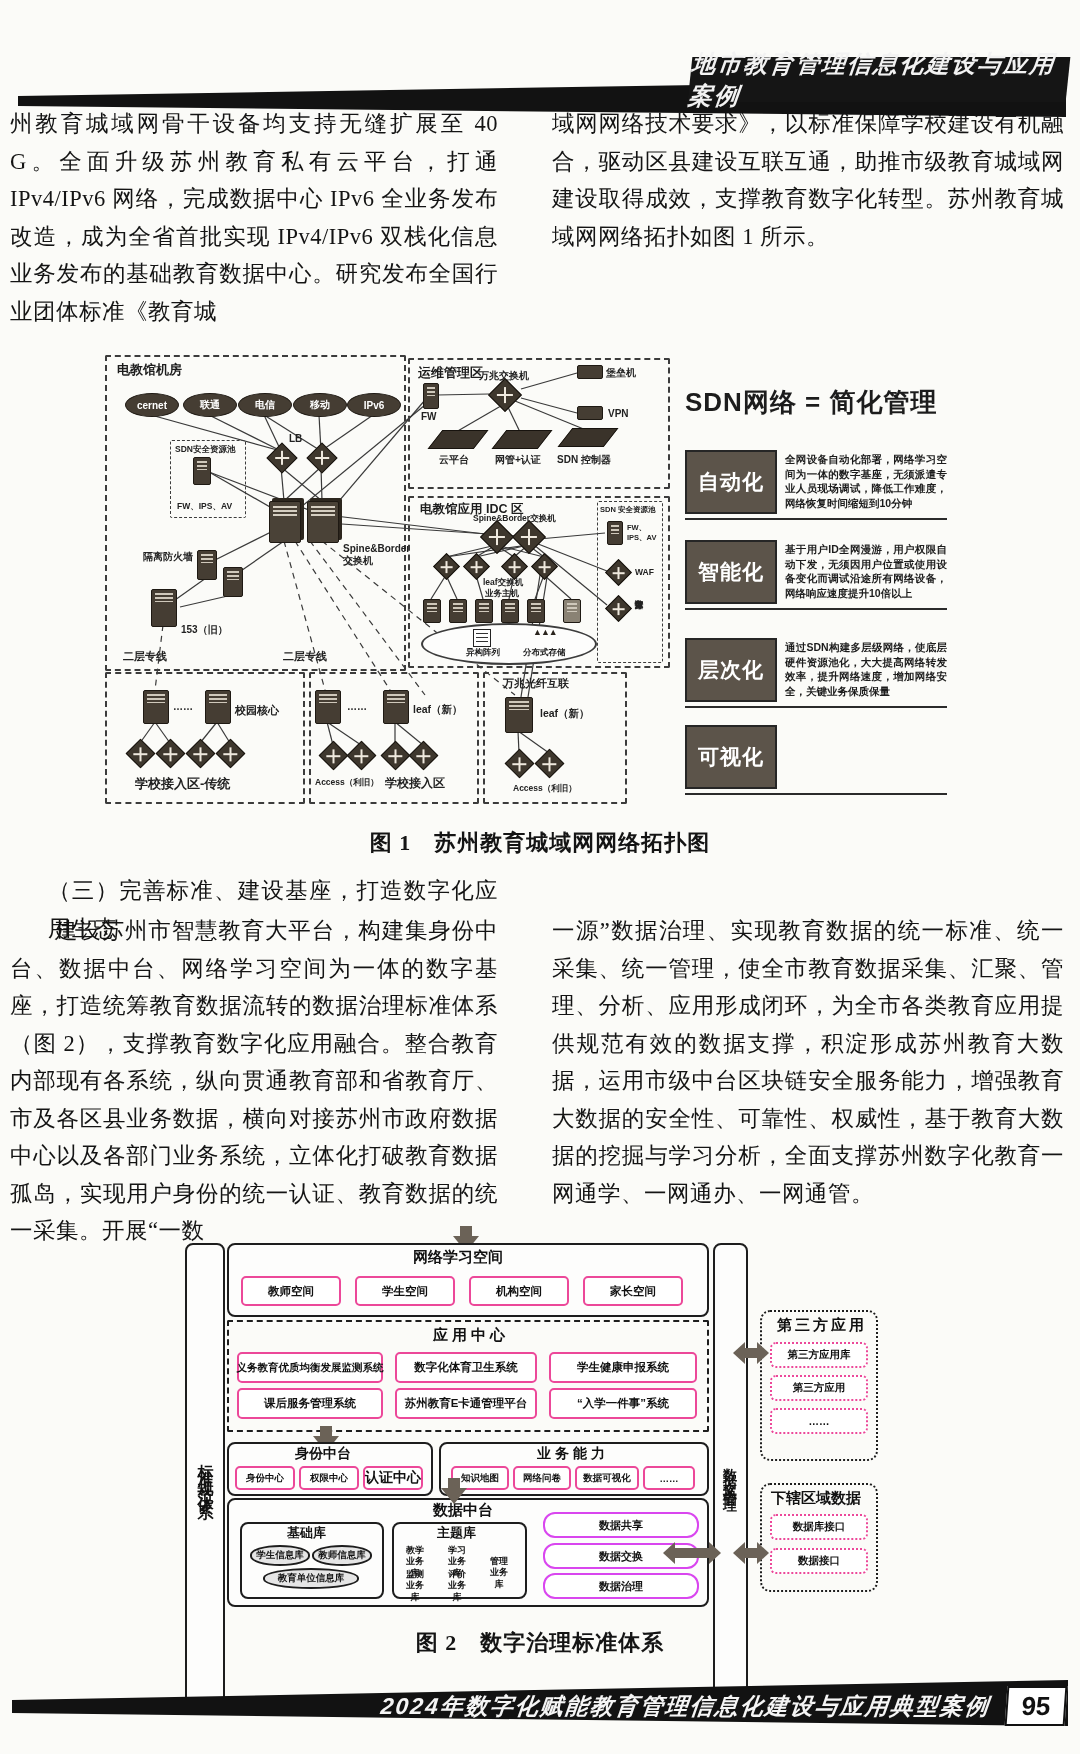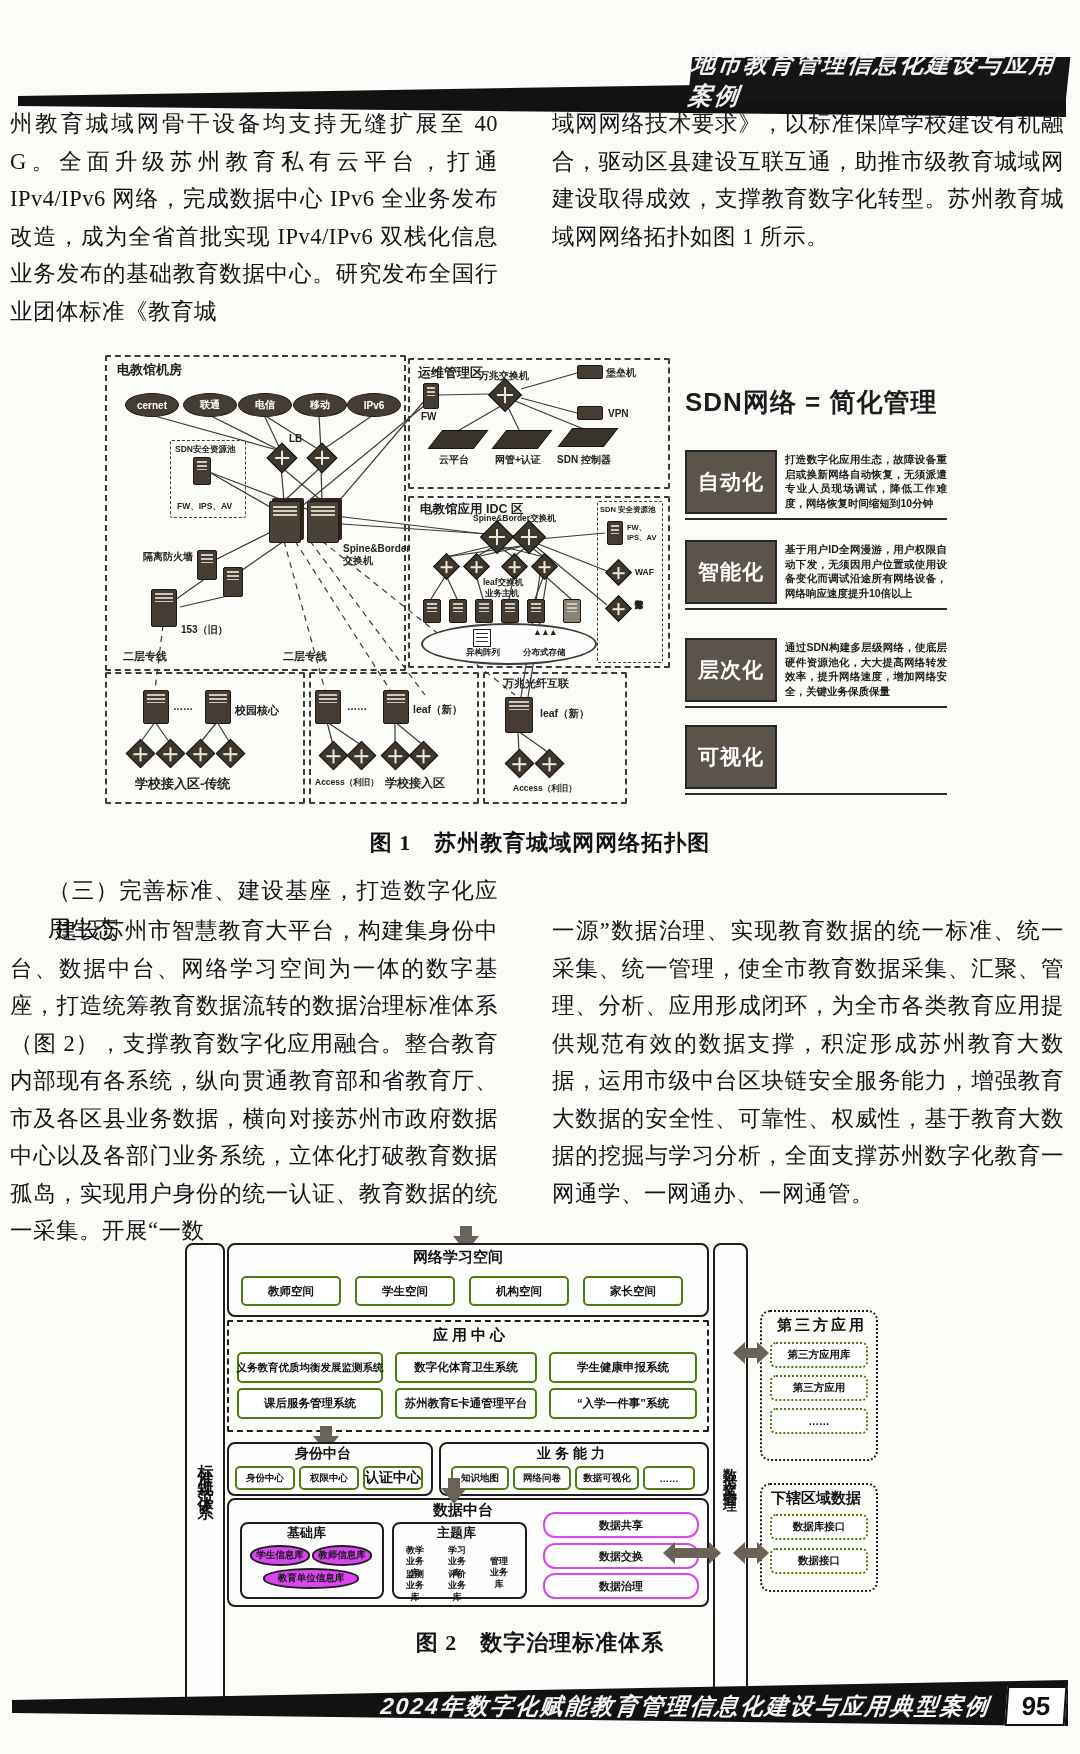--- a/index.html
+++ b/index.html
@@ -48,27 +48,27 @@
   .sdntag{width:88px;min-height:60px;background:#5c544a;border:2px solid #262626;color:#fff;
           display:flex;align-items:center;justify-content:center;
           font:700 21px "Liberation Sans",sans-serif;letter-spacing:1px;flex:none}
   .sdntxt{font:700 10.5px/1.4 "Liberation Sans",sans-serif;color:#1c1c1c;padding:2px 0 0 8px;text-align:justify}
 
   
   .f2box{position:absolute;border:2.5px solid #1d1d1d;border-radius:8px;background:#fdfdfc}
   .f2dash{position:absolute;border:2.5px dashed #1d1d1d;border-radius:2px}
   .f2dot{position:absolute;border:2.5px dotted #1d1d1d;border-radius:10px}
   .f2title{position:absolute;font:700 15px "Liberation Sans",sans-serif;color:#111;white-space:nowrap}
-  .f2item{position:absolute;border:2px solid #4d7c0f;border-radius:5px;background:#fff;
+  .f2item{position:absolute;border:2px solid #ec4899;border-radius:5px;background:#fff;
           display:flex;align-items:center;justify-content:center;
           font:700 11.5px "Liberation Sans",sans-serif;color:#111;white-space:nowrap}
   .f2item.dotted{border-style:dotted;border-radius:6px}
   .f2pill{position:absolute;border:2px solid #d946ef;border-radius:12px;background:#fff;
           display:flex;align-items:center;justify-content:center;font:700 11px "Liberation Sans",sans-serif}
-  .cyl{position:absolute;border:2px solid #1d1d1d;border-radius:50% / 46%;background:#d946ef;
+  .cyl{position:absolute;border:2px solid #1d1d1d;border-radius:50% / 46%;background:#e5e5e5;
        display:flex;align-items:center;justify-content:center;font:700 9.5px "Liberation Sans",sans-serif;white-space:nowrap}
   .vbar{position:absolute;border:2.5px solid #1d1d1d;border-radius:8px;background:#fdfdfc;
         display:flex;align-items:center;justify-content:center}
   .vbar span{writing-mode:vertical-rl;text-orientation:upright;font:700 16px "Liberation Sans",sans-serif;
              letter-spacing:8px;color:#111}
   .vtxt{writing-mode:vertical-rl;text-orientation:upright}
   .themeitem{position:absolute;width:2.2em;font:700 9px/1.25 "Liberation Sans",sans-serif;text-align:center;color:#111}
   .arrD{position:absolute;width:0;height:0;border-left:13px solid transparent;border-right:13px solid transparent;
         border-top:16px solid #6b6257}
   .arrD::before{content:"";position:absolute;left:-6px;top:-26px;width:12px;height:11px;background:#6b6257}
@@ -268,21 +268,21 @@
   <div class="lbl" style="left:418px;top:371px;font-size:11px">万兆光纤互联</div>
   <div class="srv" style="left:420px;top:392px;width:26px;height:34px"></div>
   <div class="lbl" style="left:455px;top:402px;font-size:10.5px">leaf（新）</div>
   <div class="sw" style="left:424px;top:448px;width:19px;height:19px"></div>
   <div class="sw" style="left:454px;top:448px;width:19px;height:19px"></div>
   <div class="lbl small" style="left:428px;top:478px">Access（利旧）</div>
 
   <div class="abs" style="left:600px;top:80px;width:262px;font:700 26px 'Liberation Sans',sans-serif;color:#1c1c1c;letter-spacing:1px">SDN网络 = 简化管理</div>
   <div class="sdnrow" style="left:600px;top:145px;width:262px">
     <div class="sdntag">自动化</div>
-    <div class="sdntxt">打造数字化应用生态，故障设备重启或换新网络自动恢复，无须派遣专业人员现场调试，降低工作难度，网络恢复时间缩短到10分钟</div>
+    <div class="sdntxt">全网设备自动化部署，网络学习空间为一体的数字基座，无须派遣专业人员现场调试，降低工作难度，网络恢复时间缩短到10分钟</div>
   </div>
   <div class="sdnrow" style="left:600px;top:235px;width:262px">
     <div class="sdntag">智能化</div>
     <div class="sdntxt">基于用户ID全网漫游，用户权限自动下发，无须因用户位置或使用设备变化而调试沿途所有网络设备，网络响应速度提升10倍以上</div>
   </div>
   <div class="sdnrow" style="left:600px;top:333px;width:262px">
     <div class="sdntag">层次化</div>
     <div class="sdntxt">通过SDN构建多层级网络，使底层硬件资源池化，大大提高网络转发效率，提升网络速度，增加网络安全，关键业务保质保量</div>
   </div>
   <div class="sdnrow" style="left:600px;top:420px;width:262px">

